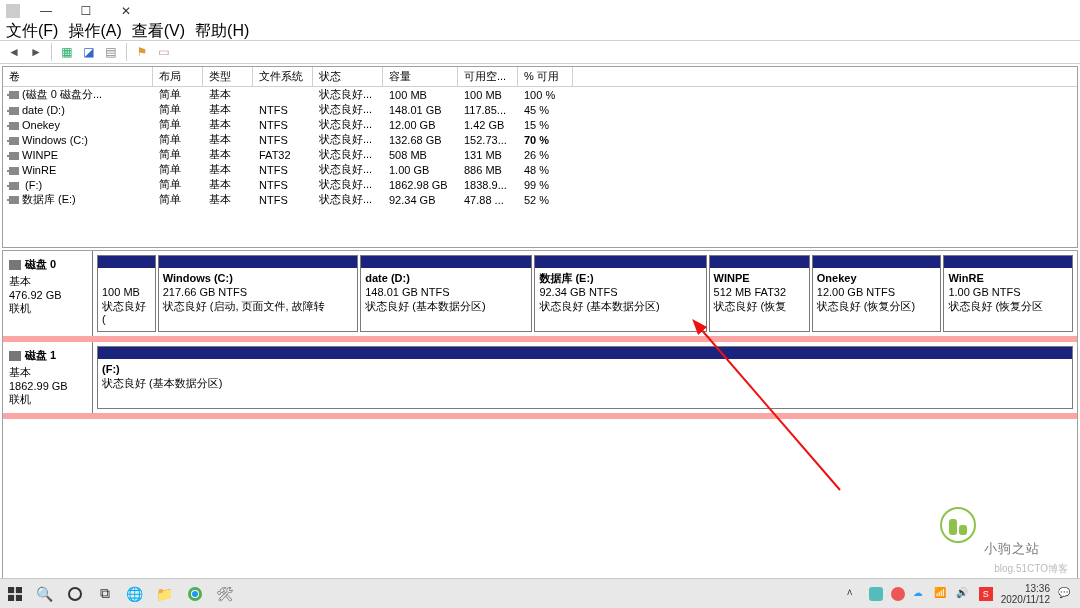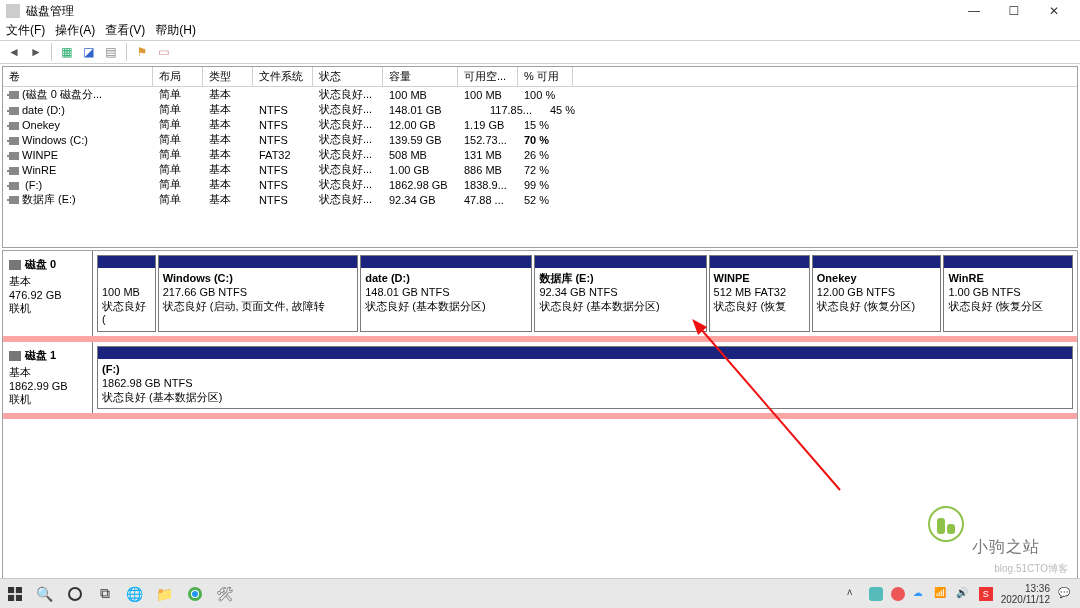--- a/index.html
+++ b/index.html
@@ -2,21 +2,21 @@
 <html><head>
 <meta charset="utf-8">
 <style>
   * { box-sizing: border-box; margin: 0; padding: 0; }
   body { font-family: "Microsoft YaHei", "Segoe UI", sans-serif; font-size: 11px; color: #000; background: #fff; width: 1080px; height: 608px; overflow: hidden; position: relative; }
   .titlebar { height: 22px; background: #fff; display: flex; align-items: center; padding: 0 6px; border-bottom: 0; }
   .titlebar .icon { width: 14px; height: 14px; background: #ccc; margin-right: 6px; }
   .titlebar .title { flex: 1; font-size: 12px; }
   .winbtns { display: flex; }
   .winbtns span { width: 40px; height: 22px; display: inline-flex; align-items: center; justify-content: center; color: #333; font-size: 12px; }
-  .menubar { height: 18px; display: flex; align-items: flex-start; padding: 0 6px; gap: 10px; font-size: 12px; }
+  .menubar { height: 18px; display: flex; align-items: center; padding: 0 6px; gap: 10px; font-size: 16px; }
   .toolbar { height: 24px; border-top: 1px solid #d0d0d0; border-bottom: 1px solid #d0d0d0; display: flex; align-items: center; padding: 0 4px; gap: 2px; }
   .toolbar .tbtn { width: 20px; height: 20px; border: 1px solid transparent; display: inline-flex; align-items: center; justify-content: center; font-size: 12px; color: #555; }
   .toolbar .sep { width: 1px; height: 18px; background: #ccc; margin: 0 3px; }
   .table-wrap { border: 1px solid #a0a0a0; margin: 2px; }
   .thead { display: flex; background: #fff; border-bottom: 1px solid #d0d0d0; }
   .thead .th { border-right: 1px solid #d0d0d0; padding: 2px 6px; font-size: 11px; white-space: nowrap; overflow: hidden; }
   .tbody .tr { display: flex; height: 15px; align-items: center; }
   .tbody .td { padding: 0 6px; font-size: 11px; white-space: nowrap; overflow: hidden; }
   .vol-icon { display: inline-block; width: 10px; height: 8px; background: #888; vertical-align: middle; margin-right: 3px; position:relative; }
   .vol-icon::before { content:""; position:absolute; width:4px; height:2px; background:#888; left:-2px; top:3px;}
@@ -29,38 +29,37 @@
   .part { border: 1px solid #7a7a7a; display: flex; flex-direction: column; min-width: 0; }
   .part .pstripe { height: 12px; background: #1a237e; }
   .part .pbody { padding: 4px; font-size: 11px; line-height: 1.25; overflow: hidden; }
   .unalloc .pstripe { background: #000; }
   .unalloc .pbody { background: repeating-linear-gradient(45deg,#f0f0f0,#f0f0f0 2px,#fff 2px,#fff 5px); }
   .red-highlight { outline: 3px solid #e11; outline-offset: -1px; position: relative; z-index: 2; }
   .watermark { position:absolute; right:40px; bottom:50px; display:flex; align-items:center; gap:8px; color:#888; filter: blur(.3px); }
   .watermark .w-ico { width:36px; height:36px; border:2px solid #8fc24a; border-radius:50%; position:relative; }
   .watermark .w-ico::before{content:""; position:absolute; left:7px; bottom:6px; width:8px; height:16px; background:#8fc24a; border-radius:3px;}
   .watermark .w-ico::after{content:""; position:absolute; right:7px; bottom:6px; width:8px; height:10px; background:#8fc24a; border-radius:3px;}
-  .watermark .txt { font-size:16px; color:#777; letter-spacing:1px;margin-top:48px;}
+  .watermark .txt { font-size:13px; color:#777; letter-spacing:1px;margin-top:48px;}
   .watermark2 { position:absolute; right:12px; bottom:32px; font-size:10px; color:#bbb;}
   .arrow-svg { position:absolute; left:0; top:0; pointer-events:none; }
   .taskbar { position:absolute; left:0; right:0; bottom:0; height:30px; background:#e8e8e8; display:flex; align-items:center; border-top:1px solid #c7c7c7;}
   .taskbar .ticon { width:30px; height:30px; display:flex; align-items:center; justify-content:center; font-size:14px; color:#333; }
   .taskbar .tray { margin-left:auto; display:flex; align-items:center; gap:8px; padding:0 8px; font-size:10px; color:#333;}
   .tray .clock{ text-align:right; line-height:1.1;}
   .tray-ico{ width:14px; height:14px; display:inline-block;}
   .circle{border-radius:50%; border:2px solid #333; width:14px; height:14px;}
   .win-logo svg{width:14px; height:14px;}
   .graphical-space { height: 170px; }
 </style>
 </head>
 <body>
 
 <div class="titlebar">
   <span class="icon"></span>
-  <span class="title">磁盘管理</span>
   <div class="winbtns">
     <span>—</span>
     <span>☐</span>
     <span>✕</span>
   </div>
 </div>
 
 <div class="menubar">
   <span>文件(F)</span>
   <span>操作(A)</span>
@@ -103,40 +102,40 @@
         <div class="td" style="width: 60px;">100 MB</div>
         <div class="td" style="width: 55px;">100 %</div>
       </div>
       <div class="tr">
         <div class="td" style="width: 150px;"><span class="vol-icon"></span>date (D:)</div>
         <div class="td" style="width: 50px;">简单</div>
         <div class="td" style="width: 50px;">基本</div>
         <div class="td" style="width: 60px;">NTFS</div>
         <div class="td" style="width: 70px;">状态良好...</div>
         <div class="td" style="width: 75px;">148.01 GB</div>
-        <div class="td" style="width: 60px; margin-left: 26px;">117.85...</div>
+        <div class="td" style="width: 60px;">117.85...</div>
         <div class="td" style="width: 55px;">45 %</div>
       </div>
       <div class="tr">
         <div class="td" style="width: 150px;"><span class="vol-icon"></span>Onekey</div>
         <div class="td" style="width: 50px;">简单</div>
         <div class="td" style="width: 50px;">基本</div>
         <div class="td" style="width: 60px;">NTFS</div>
         <div class="td" style="width: 70px;">状态良好...</div>
         <div class="td" style="width: 75px;">12.00 GB</div>
-        <div class="td" style="width: 60px;">1.19 GB</div>
+        <div class="td" style="width: 60px;">1.42 GB</div>
         <div class="td" style="width: 55px;">15 %</div>
       </div>
       <div class="tr">
         <div class="td" style="width: 150px;"><span class="vol-icon"></span>Windows (C:)</div>
         <div class="td" style="width: 50px;">简单</div>
         <div class="td" style="width: 50px;">基本</div>
         <div class="td" style="width: 60px;">NTFS</div>
         <div class="td" style="width: 70px;">状态良好...</div>
-        <div class="td" style="width: 75px;">139.59 GB</div>
+        <div class="td" style="width: 75px;">132.68 GB</div>
         <div class="td" style="width: 60px;">152.73...</div>
         <div class="td" style="width: 55px; font-weight: bold;">70 %</div>
       </div>
       <div class="tr">
         <div class="td" style="width: 150px;"><span class="vol-icon"></span>WINPE</div>
         <div class="td" style="width: 50px;">简单</div>
         <div class="td" style="width: 50px;">基本</div>
         <div class="td" style="width: 60px;">FAT32</div>
         <div class="td" style="width: 70px;">状态良好...</div>
         <div class="td" style="width: 75px;">508 MB</div>
@@ -144,21 +143,21 @@
         <div class="td" style="width: 55px;">26 %</div>
       </div>
       <div class="tr">
         <div class="td" style="width: 150px;"><span class="vol-icon"></span>WinRE</div>
         <div class="td" style="width: 50px;">简单</div>
         <div class="td" style="width: 50px;">基本</div>
         <div class="td" style="width: 60px;">NTFS</div>
         <div class="td" style="width: 70px;">状态良好...</div>
         <div class="td" style="width: 75px;">1.00 GB</div>
         <div class="td" style="width: 60px;">886 MB</div>
-        <div class="td" style="width: 55px;">72 %</div>
+        <div class="td" style="width: 55px;">48 %</div>
       </div>
       <div class="tr">
         <div class="td" style="width: 150px;"><span class="vol-icon"></span>             (F:)</div>
         <div class="td" style="width: 50px;">简单</div>
         <div class="td" style="width: 50px;">基本</div>
         <div class="td" style="width: 60px;">NTFS</div>
         <div class="td" style="width: 70px;">状态良好...</div>
         <div class="td" style="width: 75px;">1862.98 GB</div>
         <div class="td" style="width: 60px;">1838.9...</div>
         <div class="td" style="width: 55px;">99 %</div>
@@ -256,21 +255,20 @@
           </div>
           <div>基本</div>
           <div>1862.99 GB</div>
           <div>联机</div>
         </div>
         <div class="diskpart">
           <div class="part " style="flex: 1 1 0%;">
             <div class="pstripe"></div>
             <div class="pbody">
               <div><b>             (F:)</b></div>
-              <div>1862.98 GB NTFS</div>
               <div>状态良好 (基本数据分区)</div>
             </div>
           </div>
         </div>
       </div>
     </div>
   <div class="graphical-space"></div>
 </div>
 
 <svg class="arrow-svg" width="1080" height="608">

